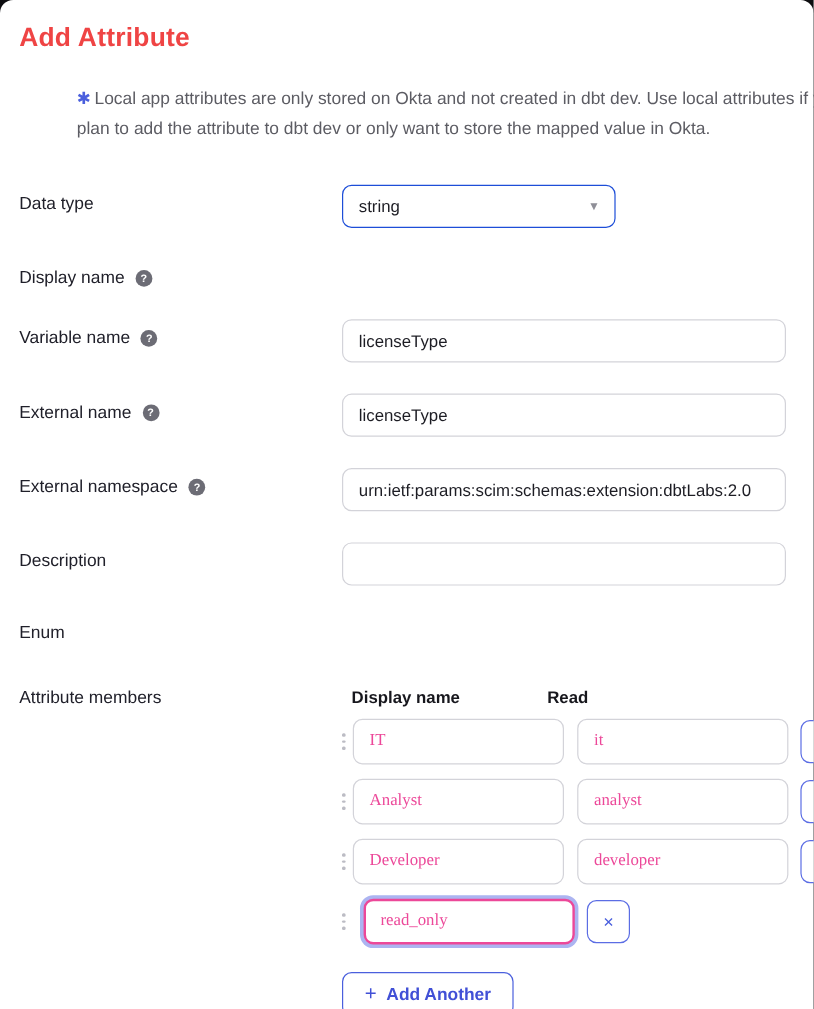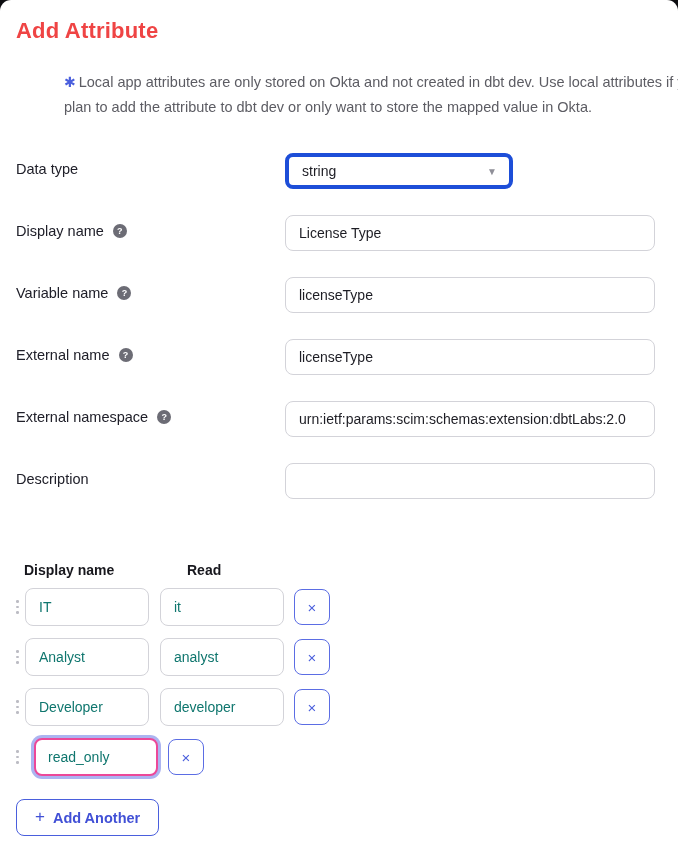--- a/index.html
+++ b/index.html
@@ -39,21 +39,21 @@
   }
   .text-input {
     width:370px; height:36px;
     border:1px solid #d3d3d9; border-radius:8px;
     padding:0 13px; font-size:14px; color:#1d1d24;
     font-family:"Liberation Sans", sans-serif;
     background:#ffffff; outline:none;
   }
   .select-box {
     width:228px; height:36px;
-    border:4px solid #1d4ed8; border-radius:8px;
+    border:1px solid #1d4ed8; border-radius:8px;
     padding:0 12px 0 13px; font-size:14px; color:#1d1d24;
     background:#ffffff;
     display:flex; align-items:center; justify-content:space-between;
     cursor:pointer;
   }
   .select-caret { color:#8f8f98; font-size:10px; }
   .checkbox-row { display:flex; align-items:center; gap:12px; padding-top:6px; }
   .checkbox {
     width:18px; height:18px; border-radius:5px;
     background:#4a5fe0; color:#fff;
@@ -70,24 +70,24 @@
   .members-head .col2 { font-size:14px; font-weight:700; color:#17171d; }
   .member-row { display:flex; align-items:center; margin-bottom:12px; }
   .drag-handle {
     width:7px; flex:0 0 7px; display:flex; flex-direction:column;
     align-items:flex-start; gap:3px; cursor:grab;
   }
   .drag-handle i {
     width:2.5px; height:2.5px; border-radius:50%; background:#bcbcc4; display:block;
   }
   .member-input {
-    width:124px; height:38px;
+    width:176px; height:38px;
     border:1px solid #d3d3d9; border-radius:8px;
-    padding:0 13px; font-size:14px; color:#0f766e;
-    font-family:Liberation Sans, sans-serif; outline:none;
+    padding:0 13px; font-size:14px; color:#ec4899;
+    font-family:Liberation Serif, serif; outline:none;
   }
   .member-input.display { margin-left:2px; }
   .member-input.value { margin-left:11px; }
   .member-input.focused {
     border:2px solid #ec4899;
     box-shadow:0 0 0 3px #acb4f1;
     padding:0 12px;
   }
   .remove-btn {
     width:36px; height:36px; margin-left:10px;
@@ -126,21 +126,20 @@
         <span>string</span>
         <span class="select-caret">▼</span>
       </div>
     </div>
 
     <div class="form-row">
       <div class="label-col">
         <span class="field-label">Display name</span>
         <span class="help-icon">?</span>
       </div>
-      <input class="text-input" type="text" value="License Type" style="">
     </div>
 
     <div class="form-row">
       <div class="label-col">
         <span class="field-label">Variable name</span>
         <span class="help-icon">?</span>
       </div>
       <input class="text-input" type="text" value="licenseType" style="">
     </div>
 
@@ -161,23 +160,29 @@
     </div>
 
     <div class="form-row">
       <div class="label-col">
         <span class="field-label">Description</span>
       </div>
       <input class="text-input" type="text" value="" style="">
     </div>
 
     <div class="form-row mb-enum" style="margin-bottom:30px;">
+      <div class="label-col" style="padding-top:6px;">
+        <span class="field-label">Enum</span>
+      </div>
     </div>
 
     <div class="form-row members-row">
+      <div class="label-col">
+        <span class="field-label">Attribute members</span>
+      </div>
 
       <div class="members">
         <div class="members-head">
           <span class="col1">Display name</span>
           <span class="col2">Read</span>
         </div>
 
         
         <div class="member-row">
           <span class="drag-handle">

